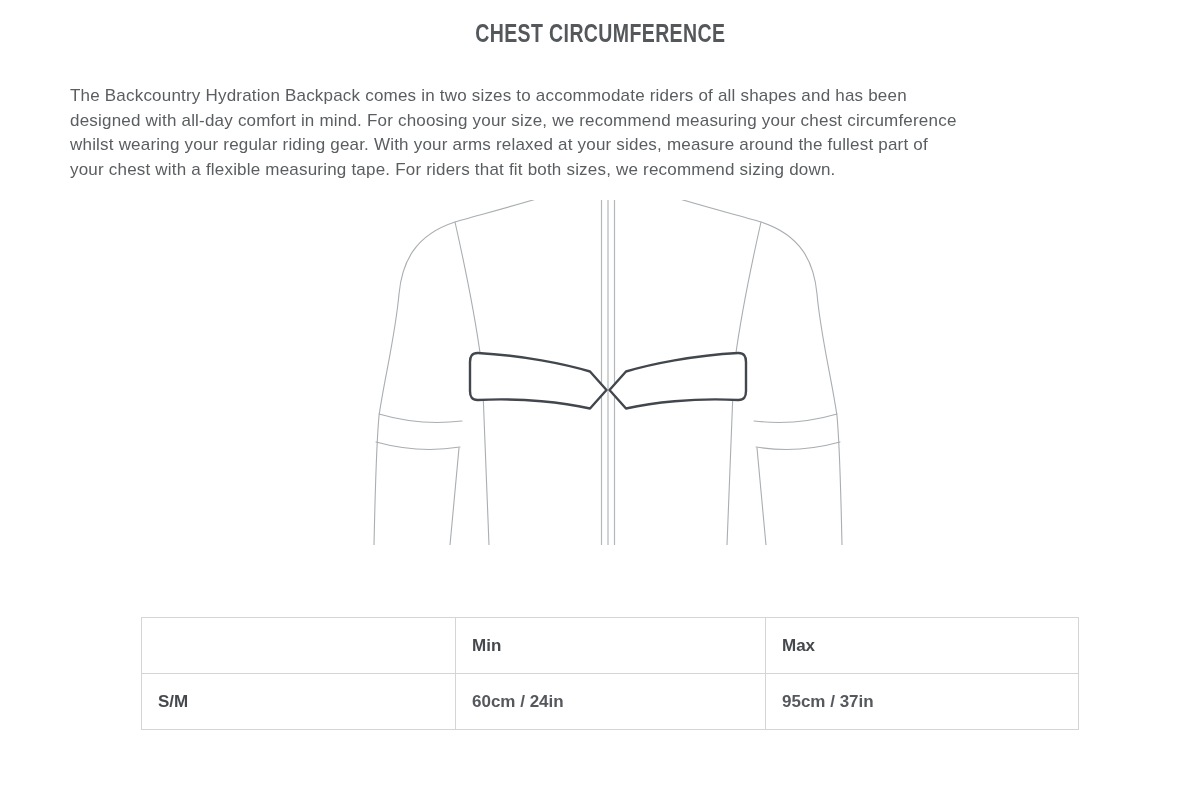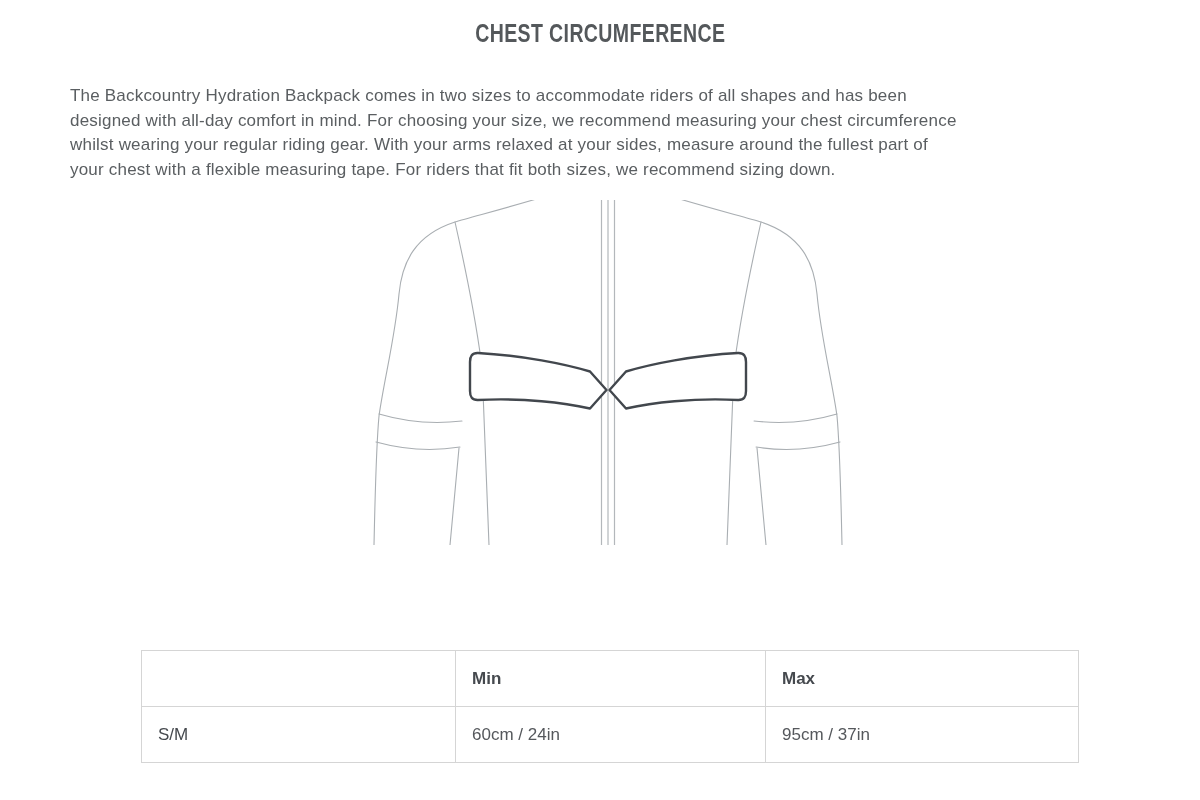--- a/index.html
+++ b/index.html
@@ -37,34 +37,34 @@
   }
 
   .figure{
     position:absolute;top:200px;left:358px;width:500px;height:345px;
   }
   .figure svg{display:block;width:500px;height:345px;}
 
   .size-table{
     position:absolute;top:617px;left:141px;width:937px;
     border-collapse:collapse;table-layout:fixed;
-    font-size:17px;color:var(--value_text);margin-top:33px;
+    font-size:17px;color:var(--value_text);
   }
   .size-table col.c1{width:314px;}
   .size-table col.c2{width:310px;}
   .size-table col.c3{width:313px;}
   .size-table th,.size-table td{
     border:1px solid var(--table_border);
     height:56px;
     padding:0 0 0 16px;
     text-align:left;vertical-align:middle;
-    font-weight:400;
+    font-weight:700;
   }
   .size-table th{font-weight:700;color:var(--label_text);}
-  .size-table td.size-label{font-weight:400;color:var(--label_text);}
+  .size-table td.size-label{font-weight:700;color:var(--label_text);}
 </style>
 </head>
 <body>
 
 <h1 class="page-title"><span class="condensed">CHEST CIRCUMFERENCE</span></h1>
 
 <p class="intro">The Backcountry Hydration Backpack comes in two sizes to accommodate riders of all shapes and has been
 designed with all-day comfort in mind. For choosing your size, we recommend measuring your chest circumference
 whilst wearing your regular riding gear. With your arms relaxed at your sides, measure around the fullest part of
 your chest with a flexible measuring tape. For riders that fit both sizes, we recommend sizing down.</p>

